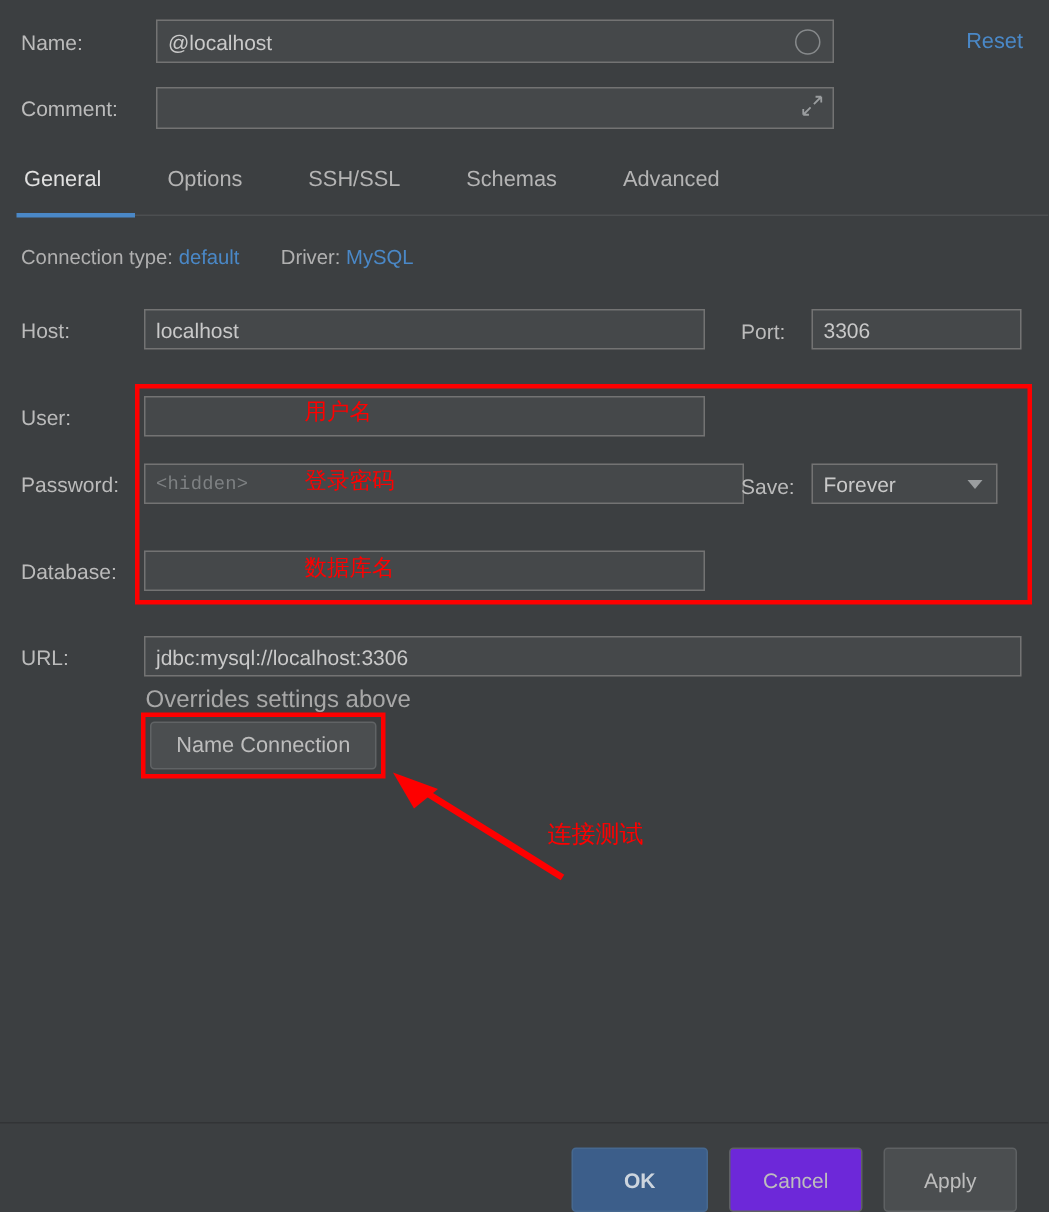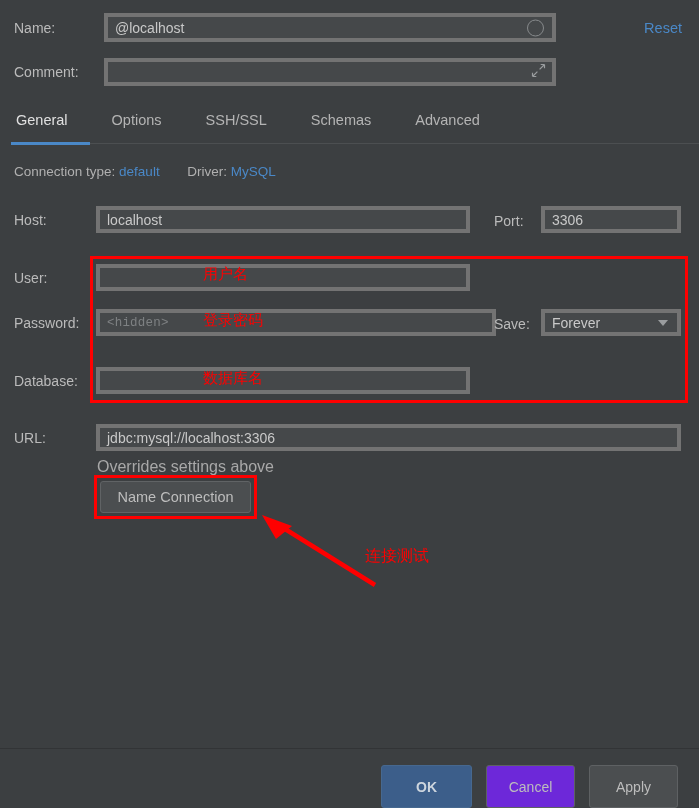--- a/index.html
+++ b/index.html
@@ -24,21 +24,21 @@
     display: flex;
     align-items: center;
   }
   .lbl {
     color: #bbbbbb;
     font-size: 14px;
     white-space: nowrap;
   }
   .field {
     background: #45484a;
-    border: 4px solid #737373;
+    border: 1px solid #737373;
     box-sizing: border-box;
     height: 27px;
     display: flex;
     align-items: center;
     padding: 0 7px;
     color: #c8c8c8;
     font-size: 14px;
     position: relative;
   }
   .field .val {
@@ -149,21 +149,21 @@
 
   #pass-row { left: 14px; top: 309px; }
   #pass-row .lbl { width: 82px; }
   #pass-field { width: 400px; }
 
   #save-label { position: absolute; left: 494px; top: 316px; font-size: 14px; }
   #save-select {
     position: absolute;
     left: 541px;
     top: 309px;
-    width: 140px;
+    width: 124px;
     justify-content: space-between;
   }
   .chevron {
     width: 0; height: 0;
     border-left: 5px solid transparent;
     border-right: 5px solid transparent;
     border-top: 6px solid #9a9d9f;
     margin-right: 2px;
   }
 

